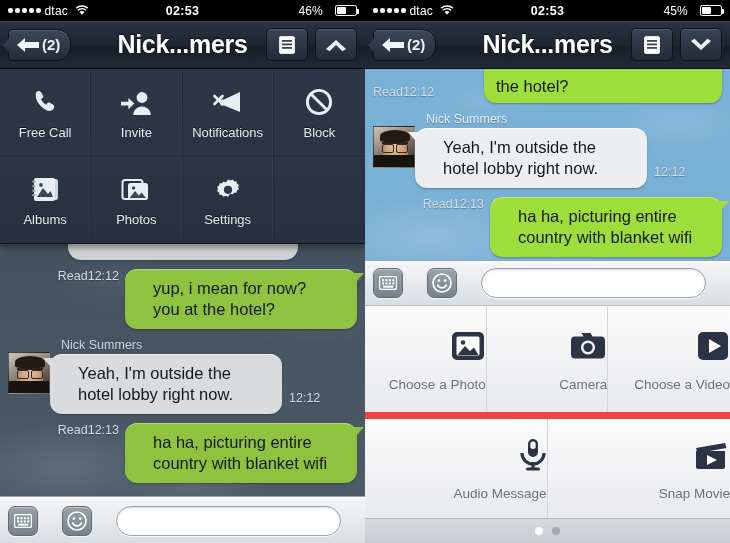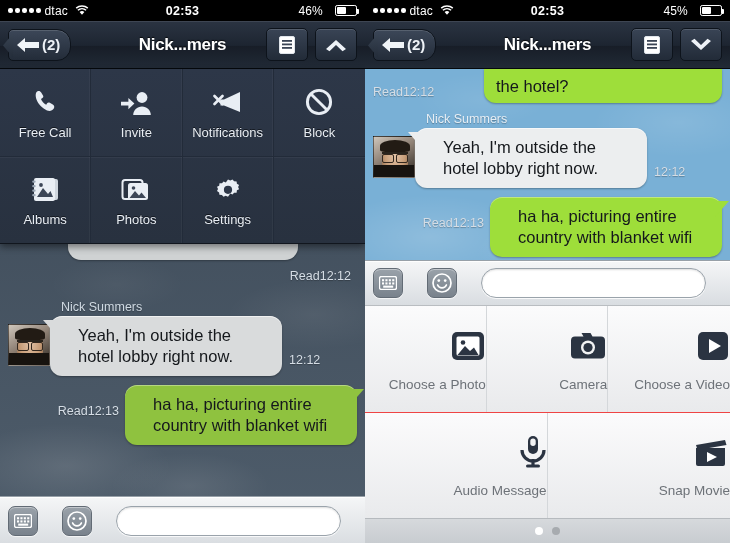--- a/index.html
+++ b/index.html
@@ -62,21 +62,21 @@
   }
   .backbtn::before{
     content:""; position:absolute; left:-6px; top:4px;
     width:10px; height:24px; background:linear-gradient(to bottom,#394453,#232c39);
     clip-path:polygon(100% 0,100% 100%,0 50%);
   }
   .backarrow { display:block; }
   .backcount { font-size:15px; font-weight:bold; color:#eef2f7; }
   .navtitle {
     position:absolute; left:0; right:0; text-align:center;
-    font-size:17px; font-weight:bold; color:#fff;
+    font-size:25px; font-weight:bold; color:#fff;
     text-shadow:0 -1px 1px rgba(0,0,0,.8);
     letter-spacing:-.3px; pointer-events:none;
   }
   .navright { margin-left:auto; display:flex; gap:7px; z-index:2; }
   .navbtn {
     width:42px; height:33px; border-radius:5px;
     background:linear-gradient(to bottom,#394455,#222b38);
     border:1px solid #0d131b;
     box-shadow:inset 0 1px 0 rgba(255,255,255,.14);
     display:flex; align-items:center; justify-content:center; cursor:pointer;
@@ -114,21 +114,21 @@
       radial-gradient(ellipse 110px 46px at 52% 96%, rgba(255,255,255,.12), rgba(255,255,255,0) 72%),
       radial-gradient(ellipse 120px 48px at 86% 28%, rgba(255,255,255,.10), rgba(255,255,255,0) 72%),
       radial-gradient(ellipse 90px 36px at 32% 16%, rgba(255,255,255,.07), rgba(255,255,255,0) 74%);
   }
   .chat.left .sky::after{
     content:""; position:absolute; inset:0;
     background:linear-gradient(to bottom, rgba(22,30,42,.34), rgba(22,30,42,.22));
   }
   .msgs { position:relative; padding:0 8px; }
 
-  .row { display:flex; align-items:center; margin-bottom:9px; }
+  .row { display:flex; align-items:flex-start; margin-bottom:9px; }
   .row.out { justify-content:flex-end; }
   .avatar {
     width:42px; height:42px; flex:0 0 42px; margin-top:14px;
     background:linear-gradient(150deg,#cfc6bb 0%,#8d7f73 45%,#2b2620 100%);
     border:1px solid rgba(0,0,0,.25); position:relative; overflow:hidden;
   }
   .avatar .face {
     position:absolute; left:8px; top:6px; width:26px; height:34px;
     background:radial-gradient(ellipse at 50% 32%, #e3c4a8 0%, #c79d78 55%, #7c5a40 100%);
     border-radius:46% 46% 40% 40%;
@@ -237,21 +237,21 @@
     box-shadow:inset 0 1px 0 rgba(255,255,255,.4);
     display:flex; align-items:center; justify-content:center; cursor:pointer;
   }
 
   
   .attach {
     height:238px; background:#f0f1f2;
     border-top:1px solid #b9bdc1; display:flex; flex-direction:column;
   }
   .arow { display:flex; height:106px; }
-  .arow + .arow { border-top:1px solid #ef4444; }
+  .arow + .arow { border-top:7px solid #ef4444; }
   .acell {
     flex:1 1 33.333%; display:flex; flex-direction:column;
     align-items:flex-end; justify-content:center; gap:12px;
     background:linear-gradient(to bottom,#fbfbfc,#e9eaec);
     border-right:1px solid #d4d7da; cursor:pointer;
   }
   .acell:last-child{ border-right:none; }
   .alabel { font-size:13.5px; color:#6d7278; }
   .aicon { height:38px; display:flex; align-items:center; }
   .pager {
@@ -404,20 +404,21 @@
       <div class="sky"></div>
       <div class="msgs">
 
         <div class="stub"></div>
 
         <div class="row out">
           <div class="meta">
             <span>Read</span>
             <span>12:12</span>
           </div>
+          <div class="bubble out">yup, i mean for now? you at the hotel?</div>
         </div>
 
         <div class="row">
           <div class="avatar">
             <div class="face"></div>
               <div class="hair"></div>
               <div class="glasses"></div>
               <div class="shirt"></div>
           </div>
           <div class="bubblewrap">

